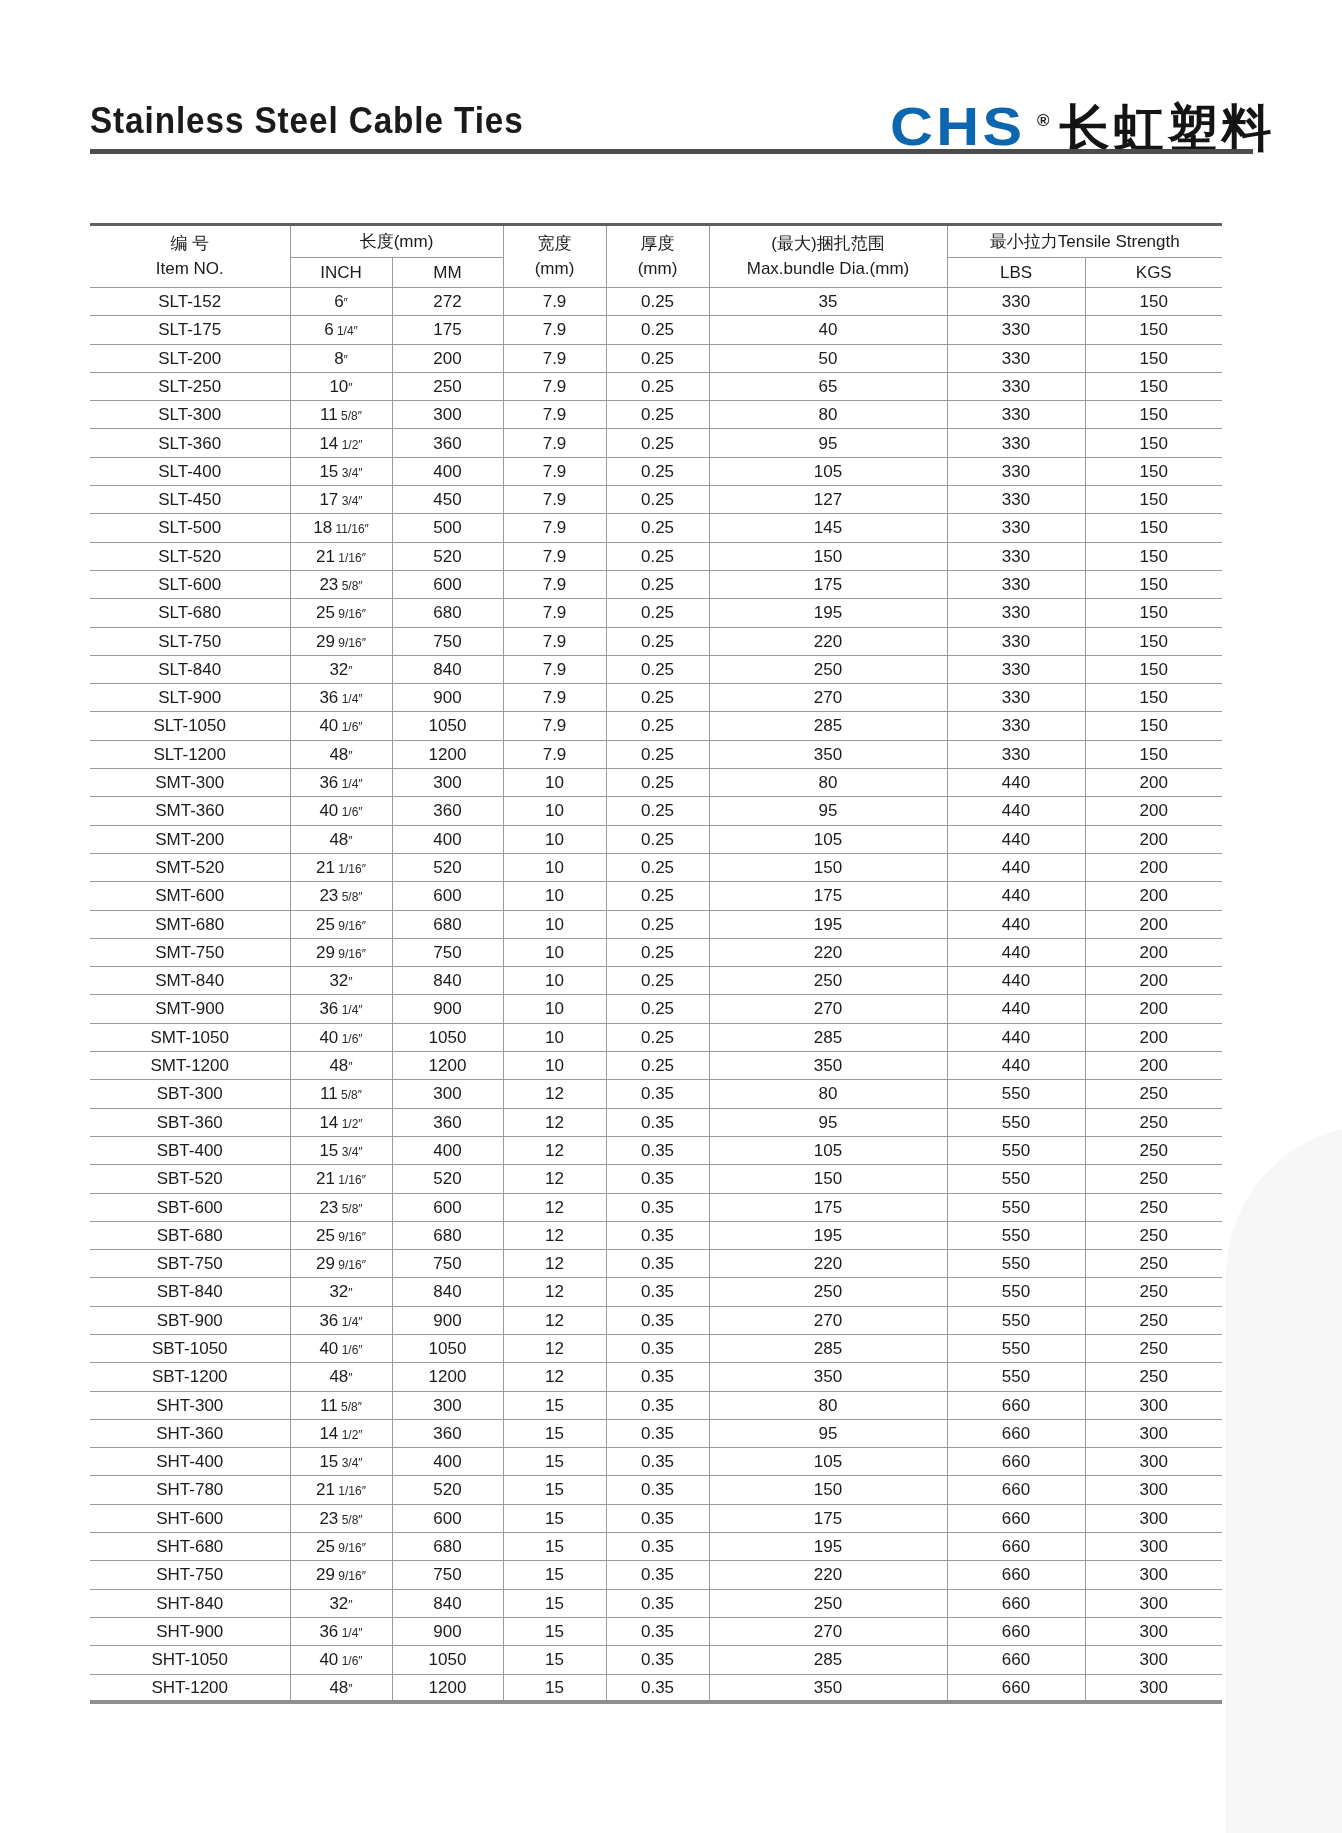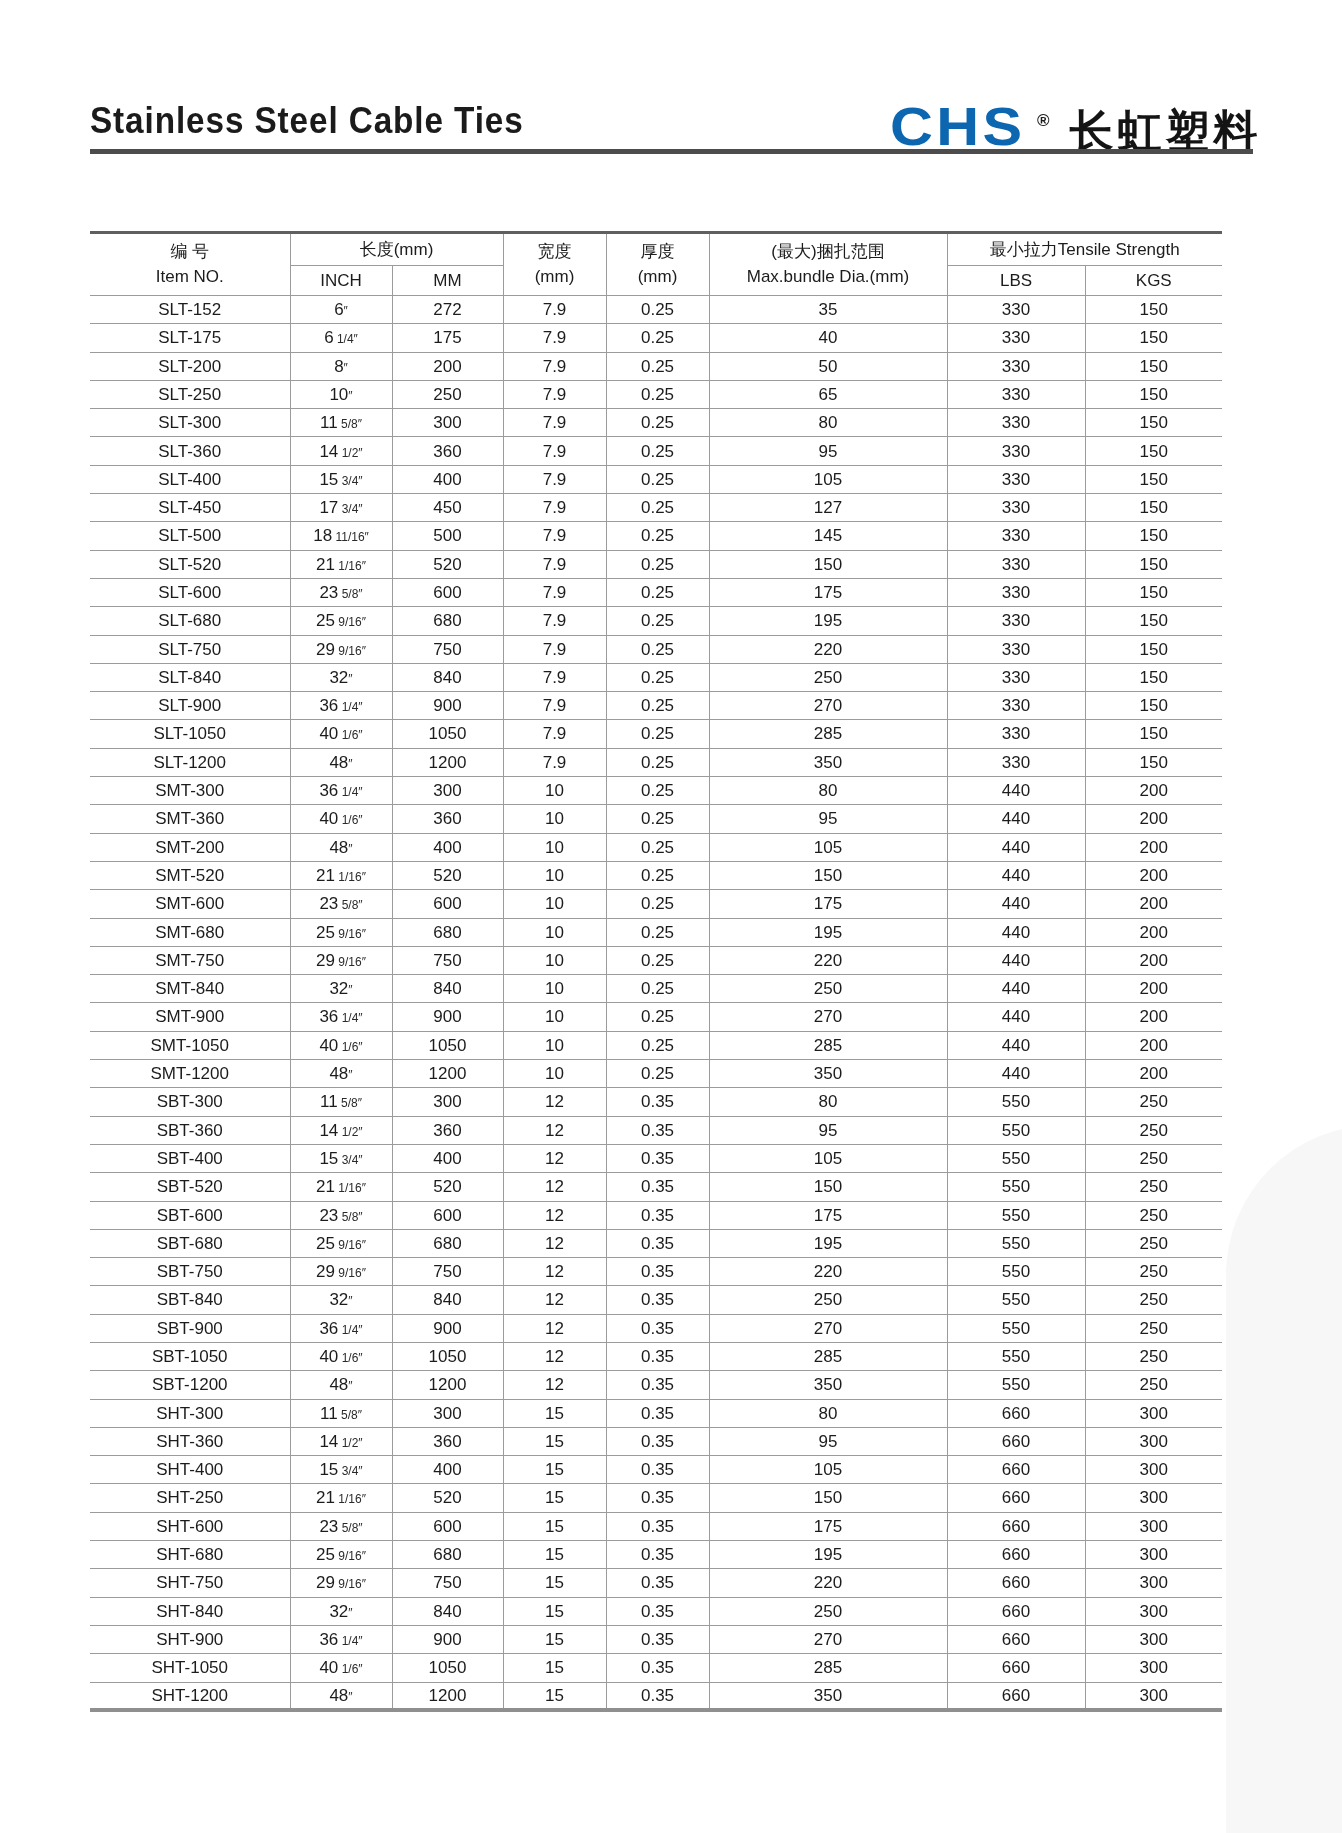--- a/index.html
+++ b/index.html
@@ -27,38 +27,38 @@
   .logo-chs {
     font-size: 53px; font-weight: bold; color: #0c66b0;
     letter-spacing: 3px; transform: scaleX(1.12); transform-origin: left bottom;
     display: inline-block; line-height: 1;
   }
   .logo-reg {
     font-size: 17px; font-weight: bold; color: #1b1b1b;
     position: relative; top: -24px; margin-left: 26px; line-height: 1;
   }
   .logo-cn {
-    font-size: 44px; font-weight: bold; color: #141414;
-    letter-spacing: 4px; margin-left: 20px; line-height: 1;
+    font-size: 50px; font-weight: bold; color: #141414;
+    letter-spacing: 4px; margin-left: 10px; line-height: 1;
   }
   .title-rule {
     position: absolute; left: 90px; top: 149px; width: 1163px; height: 5px;
     background: #4c4c4c;
   }
 
   
   .watermark {
     position: absolute; left: 1226px; top: 1125px;
     width: 320px; height: 920px;
     background: #f7f7f7; border-radius: 150px 0 0 0;
     z-index: 0;
   }
 
   
-  .table-wrap { position: absolute; left: 90px; top: 223px; z-index: 1; margin-top: 8px; }
+  .table-wrap { position: absolute; left: 90px; top: 223px; z-index: 1; }
   table.spec {
     border-collapse: collapse; table-layout: fixed;
     width: 1132px;
     border-top: 3px solid #5f5f5f;
     border-bottom: 4px solid #8f8f8f;
     background: transparent;
   }
   table.spec th, table.spec td {
     border-bottom: 1px solid #9b9b9b;
     border-right: 1px solid #9b9b9b;
@@ -554,21 +554,21 @@
             <td>SHT-400</td>
             <td><span class="in-n">15</span><span class="in-f">&nbsp;3/4″</span></td>
             <td>400</td>
             <td>15</td>
             <td>0.35</td>
             <td>105</td>
             <td>660</td>
             <td>300</td>
           </tr>
           <tr>
-            <td>SHT-250</td>
+            <td>SHT-780</td>
             <td><span class="in-n">21</span><span class="in-f">&nbsp;1/16″</span></td>
             <td>520</td>
             <td>15</td>
             <td>0.35</td>
             <td>150</td>
             <td>660</td>
             <td>300</td>
           </tr>
           <tr>
             <td>SHT-600</td>

